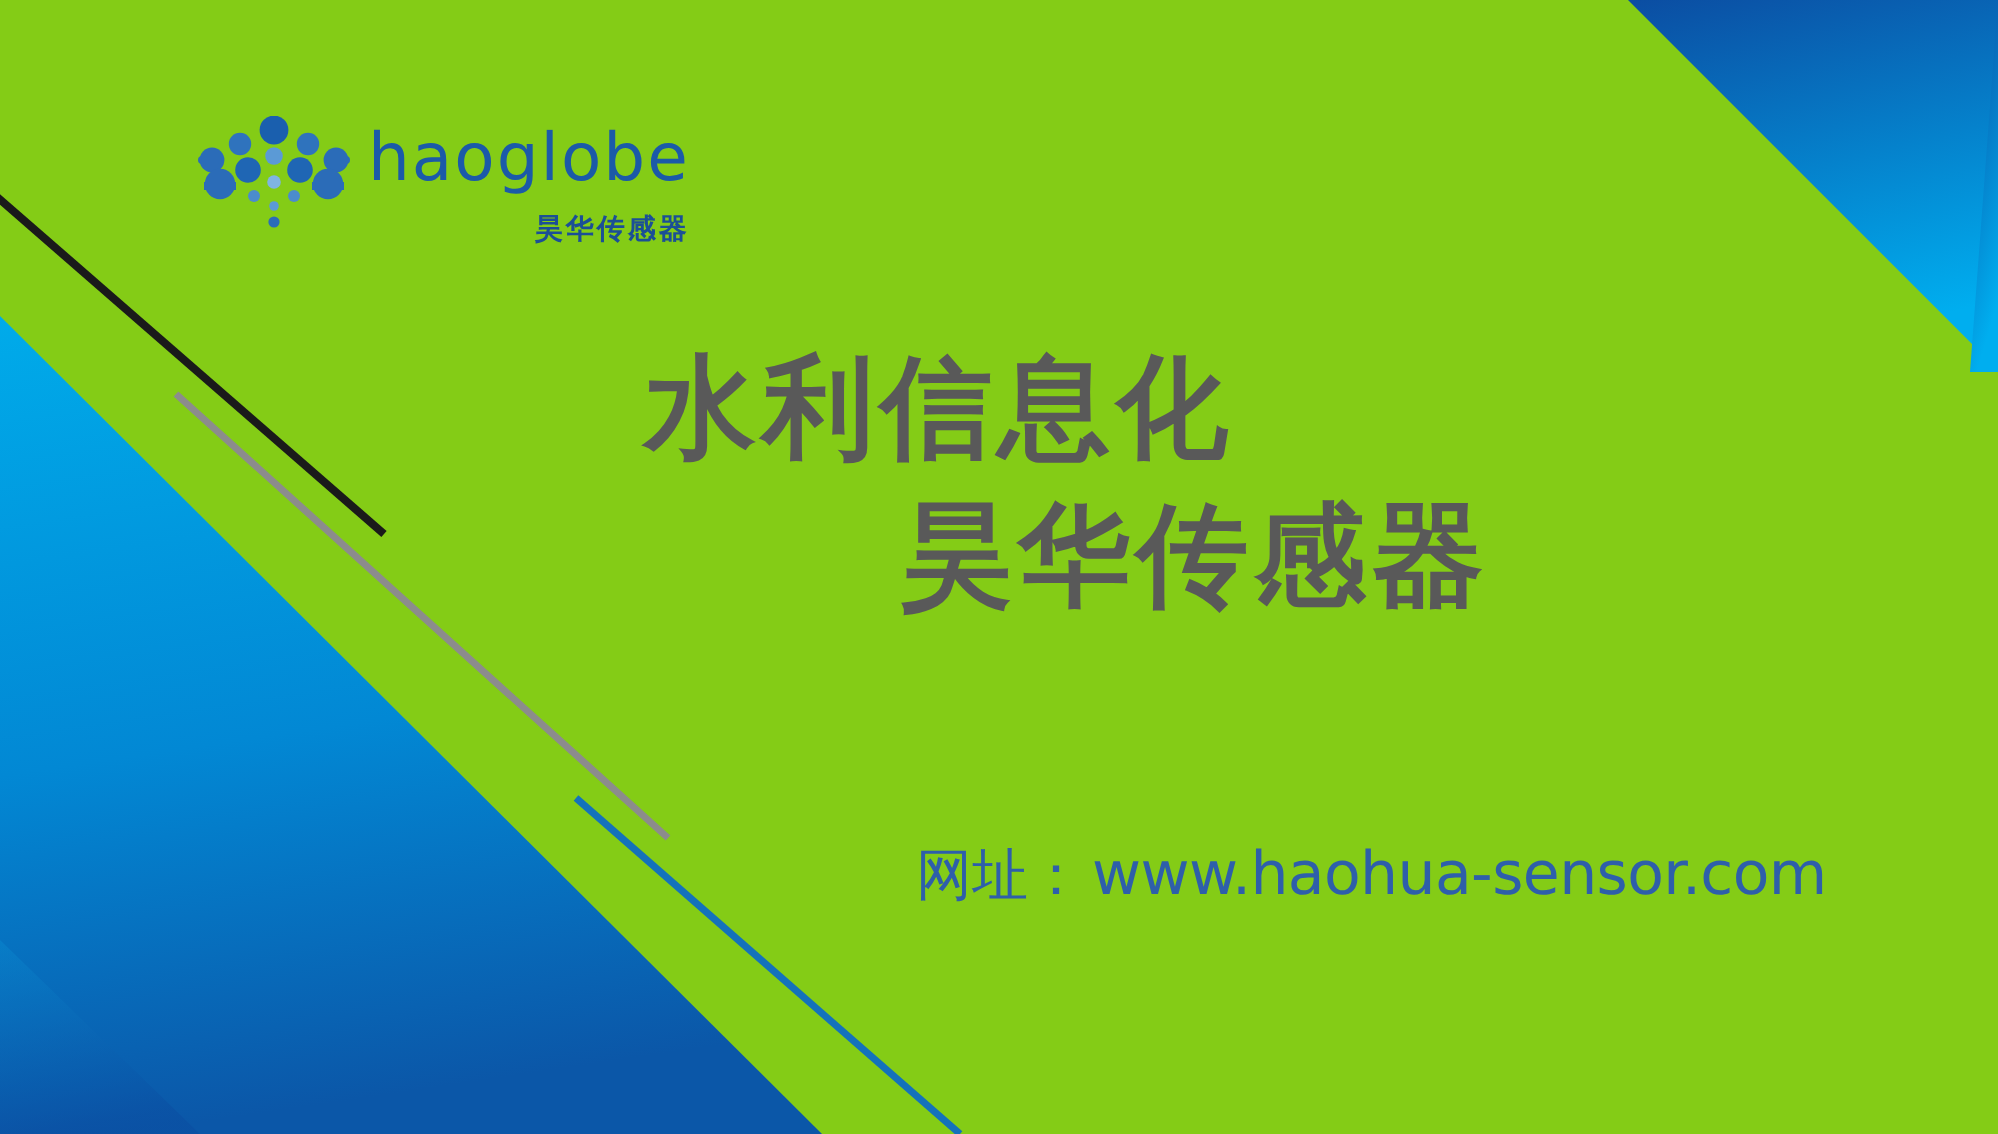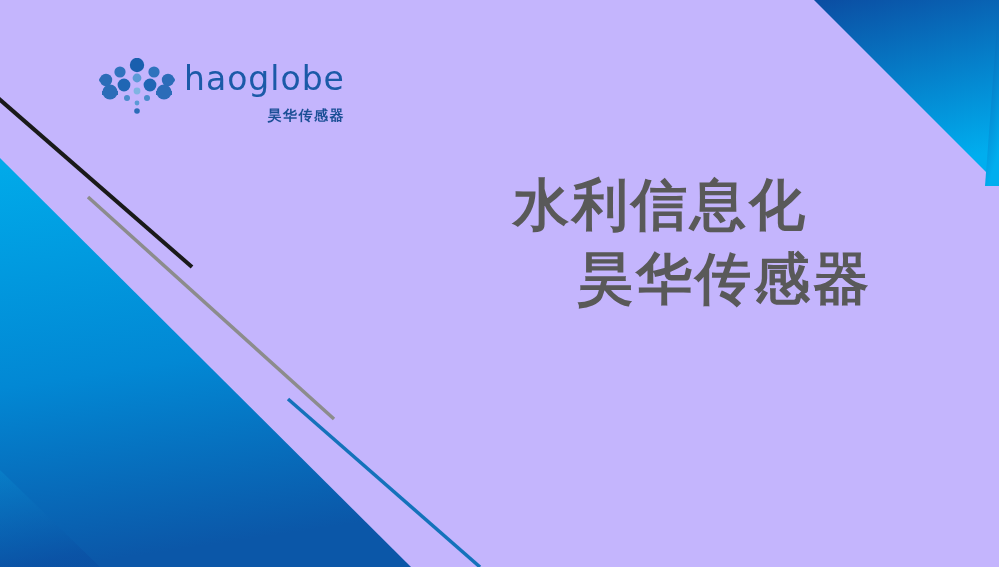--- a/index.html
+++ b/index.html
@@ -5,21 +5,21 @@
   html, body {
     margin: 0;
     padding: 0;
     background: #ffffff;
   }
   #slide {
     position: relative;
     width: 999px;
     height: 567px;
     overflow: hidden;
-    background: #c4b5fd;
+    background: #84cc16;
     font-family: "Liberation Sans", sans-serif;
   }
 
   
   .deco-svg {
     position: absolute;
     left: 0;
     top: 0;
     width: 999px;
     height: 567px;
@@ -68,21 +68,20 @@
     white-space: nowrap;
     margin-top: 11px;
   }
 
   
   #title-block {
     position: absolute;
     left: 0;
     top: 168px;
     width: 999px;
-    text-align: center;
   }
   .title-line {
     font-family: "DejaVu Sans", sans-serif;
     font-weight: bold;
     font-size: 56px;
     line-height: 74px;
     color: #595959;
     letter-spacing: 3px;
     white-space: nowrap;
   }
@@ -177,14 +176,18 @@
       <div id="logo-wordmark">haoglobe</div>
       <div id="logo-subtitle">昊华传感器</div>
     </div>
   </div>
 
   <div id="title-block">
     <div class="title-line" id="title-line-1">水利信息化</div>
     <div class="title-line" id="title-line-2">昊华传感器</div>
   </div>
 
+  <div id="website-block">
+    <span id="website-label">网址：</span>
+    <span id="website-url">www.haohua-sensor.com</span>
+  </div>
 
 </div>
 
 </body></html>

